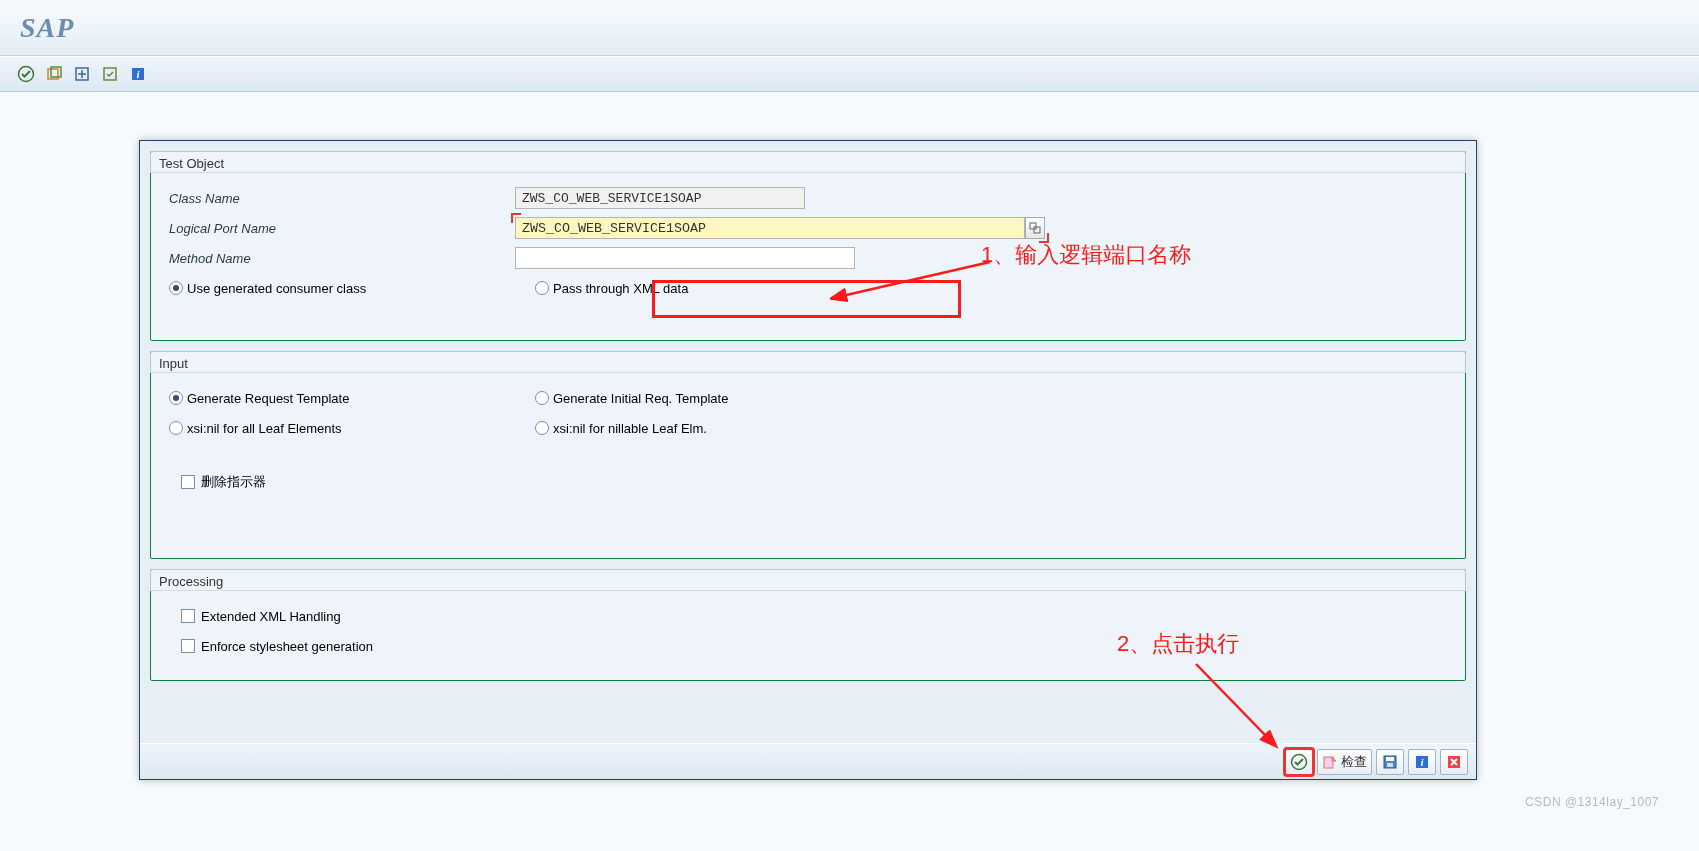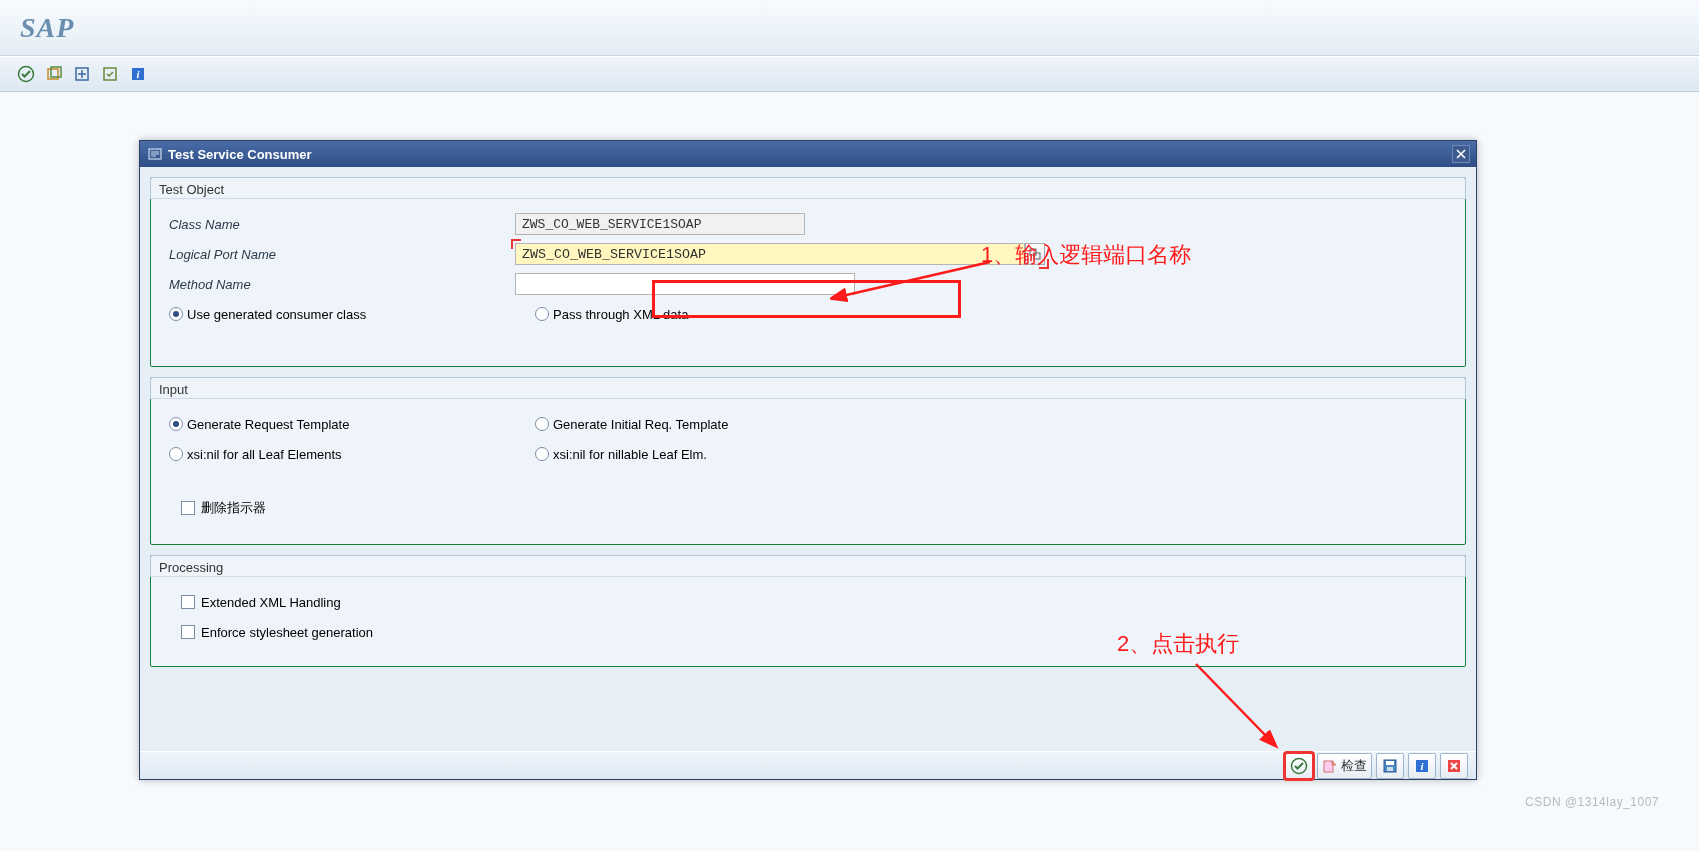--- a/index.html
+++ b/index.html
@@ -38,21 +38,21 @@
     .search-help { width:20px; height:22px; border:1px solid #aaa; background:linear-gradient(#fff,#e4e8ec); margin-left:0; display:flex;align-items:center;justify-content:center; cursor:pointer;}
     
     .radio { display:flex; align-items:center; gap:4px; cursor:pointer;}
     .radio-dot { width:14px; height:14px; border:1px solid #7a8fa6; border-radius:50%; display:flex;align-items:center;justify-content:center; background:#fff;}
     .radio-dot.checked::after{ content:""; width:6px;height:6px;border-radius:50%;background:#2e4d84;}
     
     .checkbox { display:flex; align-items:center; gap:6px; cursor:pointer;padding-left:16px;}
     .cb-box { width:14px; height:14px; border:1px solid #7a8fa6; background:#fff;}
     
     
-    .dialog-footer { position:absolute; bottom:0; left:0; right:0; height:28px; display:flex; justify-content:flex-end; align-items:center; padding:0 8px; gap:4px; background:linear-gradient(#eef4fa,#dde8f2); border-top:1px solid #fff; }
+    .dialog-footer { position:absolute; bottom:0; left:0; right:0; height:36px; display:flex; justify-content:flex-end; align-items:center; padding:0 8px; gap:4px; background:linear-gradient(#eef4fa,#dde8f2); border-top:1px solid #fff; }
     .footer-btn { height:26px; min-width:28px; padding:0 4px; border:1px solid #9fb4ca; background:linear-gradient(#fff,#e6edf4); border-radius:2px; display:flex;align-items:center;justify-content:center; gap:3px; cursor:pointer; font-size:13px; color:#333;}
     .footer-btn.highlight { outline:3px solid #e33; outline-offset:-1px;}
     
     
     .annotation { position:absolute; color:#ff1a1a; font-family: "Microsoft YaHei","SimSun",sans-serif; font-size:22px; pointer-events:none; font-weight:normal;}
     .red-frame { position:absolute; border:3px solid #ff1a1a; pointer-events:none;}
     
     svg { display:block; }
     .arrow-svg { position:absolute; pointer-events:none; }
     
@@ -99,34 +99,20 @@
     <svg width="18" height="18" viewBox="0 0 18 18">
         <rect x="3" y="3" width="12" height="12" fill="#2e6fd1"></rect>
         <text x="9" y="13" text-anchor="middle" fill="#fff" font-size="11" font-family="Georgia" font-style="italic" font-weight="bold">i</text>
       </svg>
   </div>
 </div>
 
 <div class="content-area"></div>
 
 <div class="dialog">
-  <div class="dialog-title">
-    <span class="dialog-title-icon">
-      <svg width="14" height="14" viewBox="0 0 14 14">
-          <rect x="1" y="2" width="12" height="10" fill="none" stroke="#cde" stroke-width="1.2"></rect>
-          <path d="M3 5 h8 M3 7 h8 M3 9 h5" stroke="#cde" stroke-width="1"></path>
-        </svg>
-    </span>
-    <span>Test Service Consumer</span>
-    <div class="dialog-close">
-      <svg width="10" height="10" viewBox="0 0 10 10">
-          <path d="M1 1 L9 9 M9 1 L1 9" stroke="#fff" stroke-width="1.6"></path>
-        </svg>
-    </div>
-  </div>
 
   <div class="dialog-body">
 
     <div class="groupbox" style="height:190px;">
       <div class="groupbox-title">Test Object</div>
 
       <div class="row">
         <div class="label-col">Class Name</div>
         <div class="text-display">ZWS_CO_WEB_SERVICE1SOAP</div>
       </div>
@@ -161,21 +147,21 @@
         </div>
         <div>
           <label class="radio">
             <span class="radio-dot"></span>
             <span>Pass through XML data</span>
           </label>
         </div>
       </div>
     </div>
 
-    <div class="groupbox" style="height:168px;">
+    <div class="groupbox" style="height:208px;">
       <div class="groupbox-title">Input</div>
 
       <div class="row">
         <div style="width:370px; padding-left:4px;">
           <label class="radio">
             <span class="radio-dot checked"></span>
             <span>Generate Request Template</span>
           </label>
         </div>
         <div>

